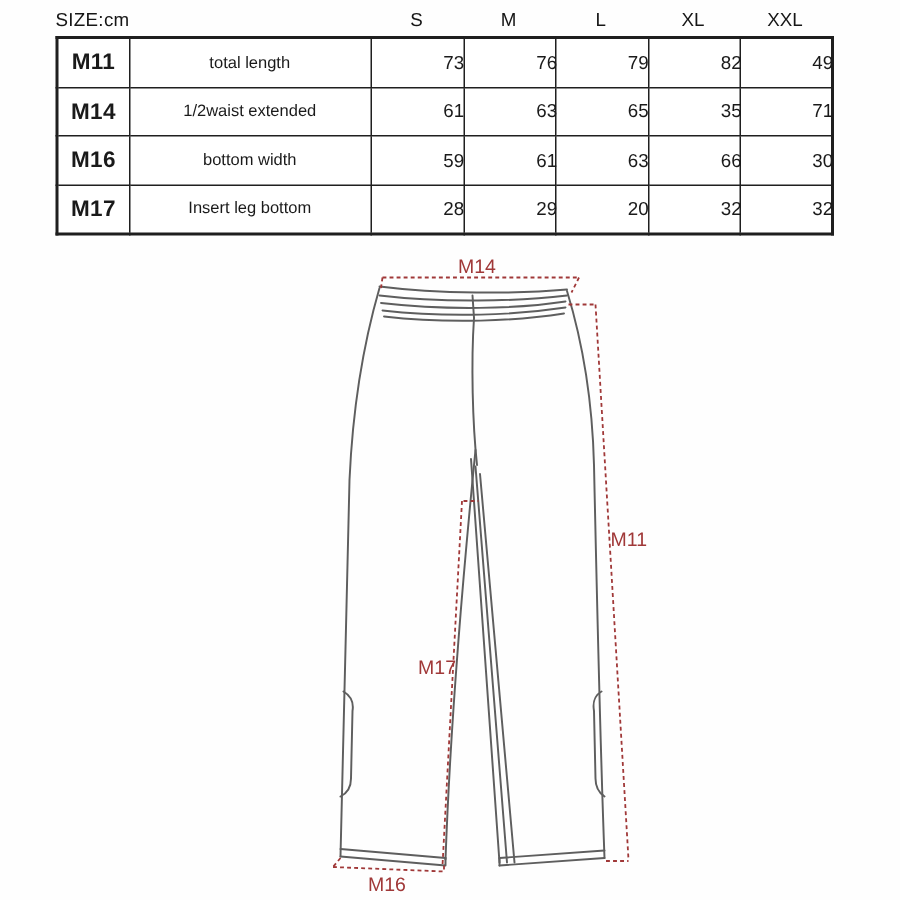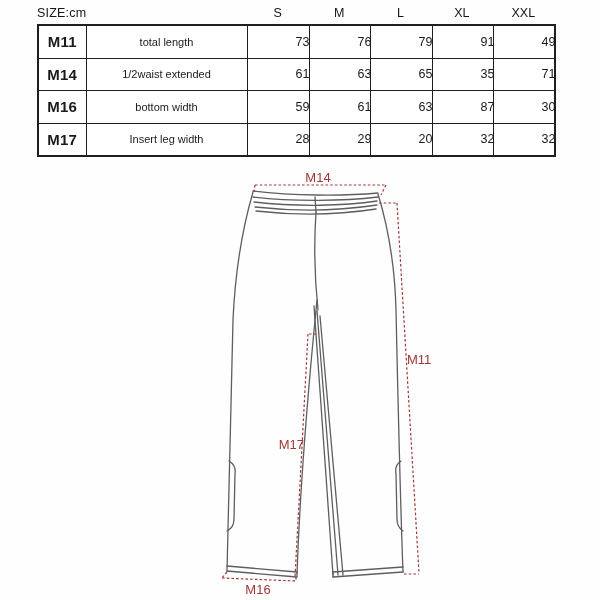--- a/index.html
+++ b/index.html
@@ -71,44 +71,44 @@
       <col style="width:61px">
         <col style="width:62px">
     </colgroup>
     <tbody>
       <tr>
         <td class="code">M11</td>
         <td class="desc">total length</td>
         <td class="val">73</td>
         <td class="val">76</td>
         <td class="val">79</td>
-        <td class="val">91</td>
+        <td class="val">82</td>
         <td class="val">49</td>
       </tr>
       <tr>
         <td class="code">M14</td>
         <td class="desc">1/2waist extended</td>
         <td class="val">61</td>
         <td class="val">63</td>
         <td class="val">65</td>
         <td class="val">35</td>
         <td class="val">71</td>
       </tr>
       <tr>
         <td class="code">M16</td>
         <td class="desc">bottom width</td>
         <td class="val">59</td>
         <td class="val">61</td>
         <td class="val">63</td>
-        <td class="val">87</td>
+        <td class="val">66</td>
         <td class="val">30</td>
       </tr>
       <tr>
         <td class="code">M17</td>
-        <td class="desc">Insert leg width</td>
+        <td class="desc">Insert leg bottom</td>
         <td class="val">28</td>
         <td class="val">29</td>
         <td class="val">20</td>
         <td class="val">32</td>
         <td class="val">32</td>
       </tr>
     </tbody>
   </table>
 
   <svg class="pants-svg" viewBox="0 0 600 600">

